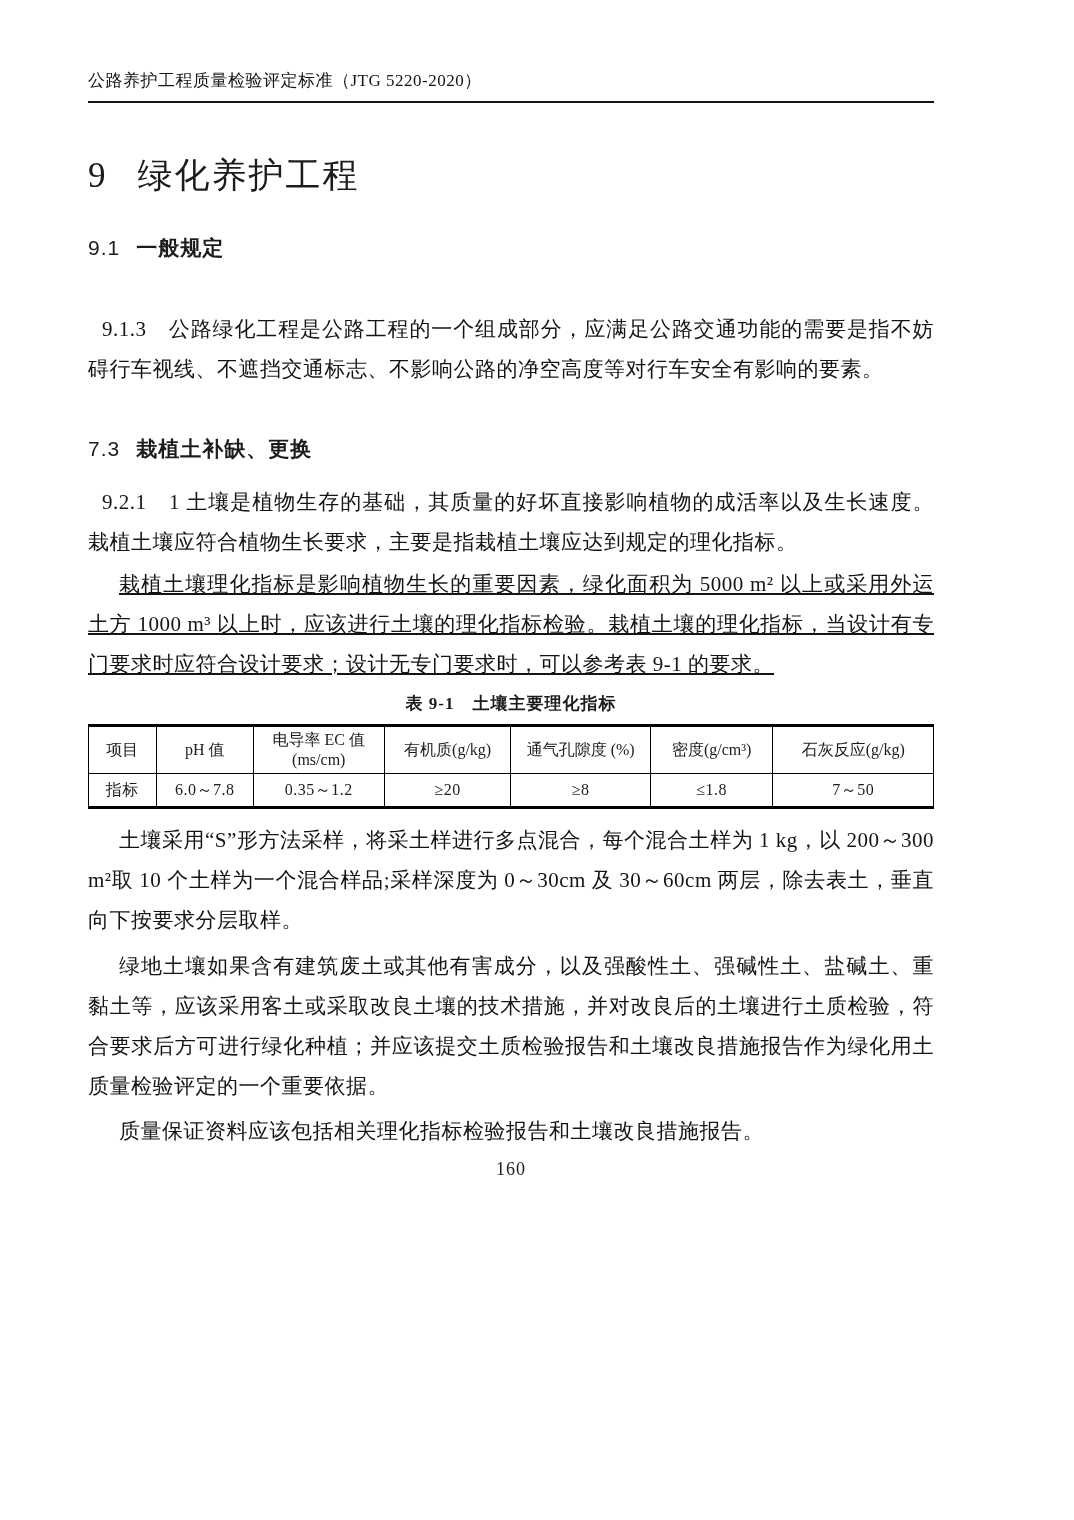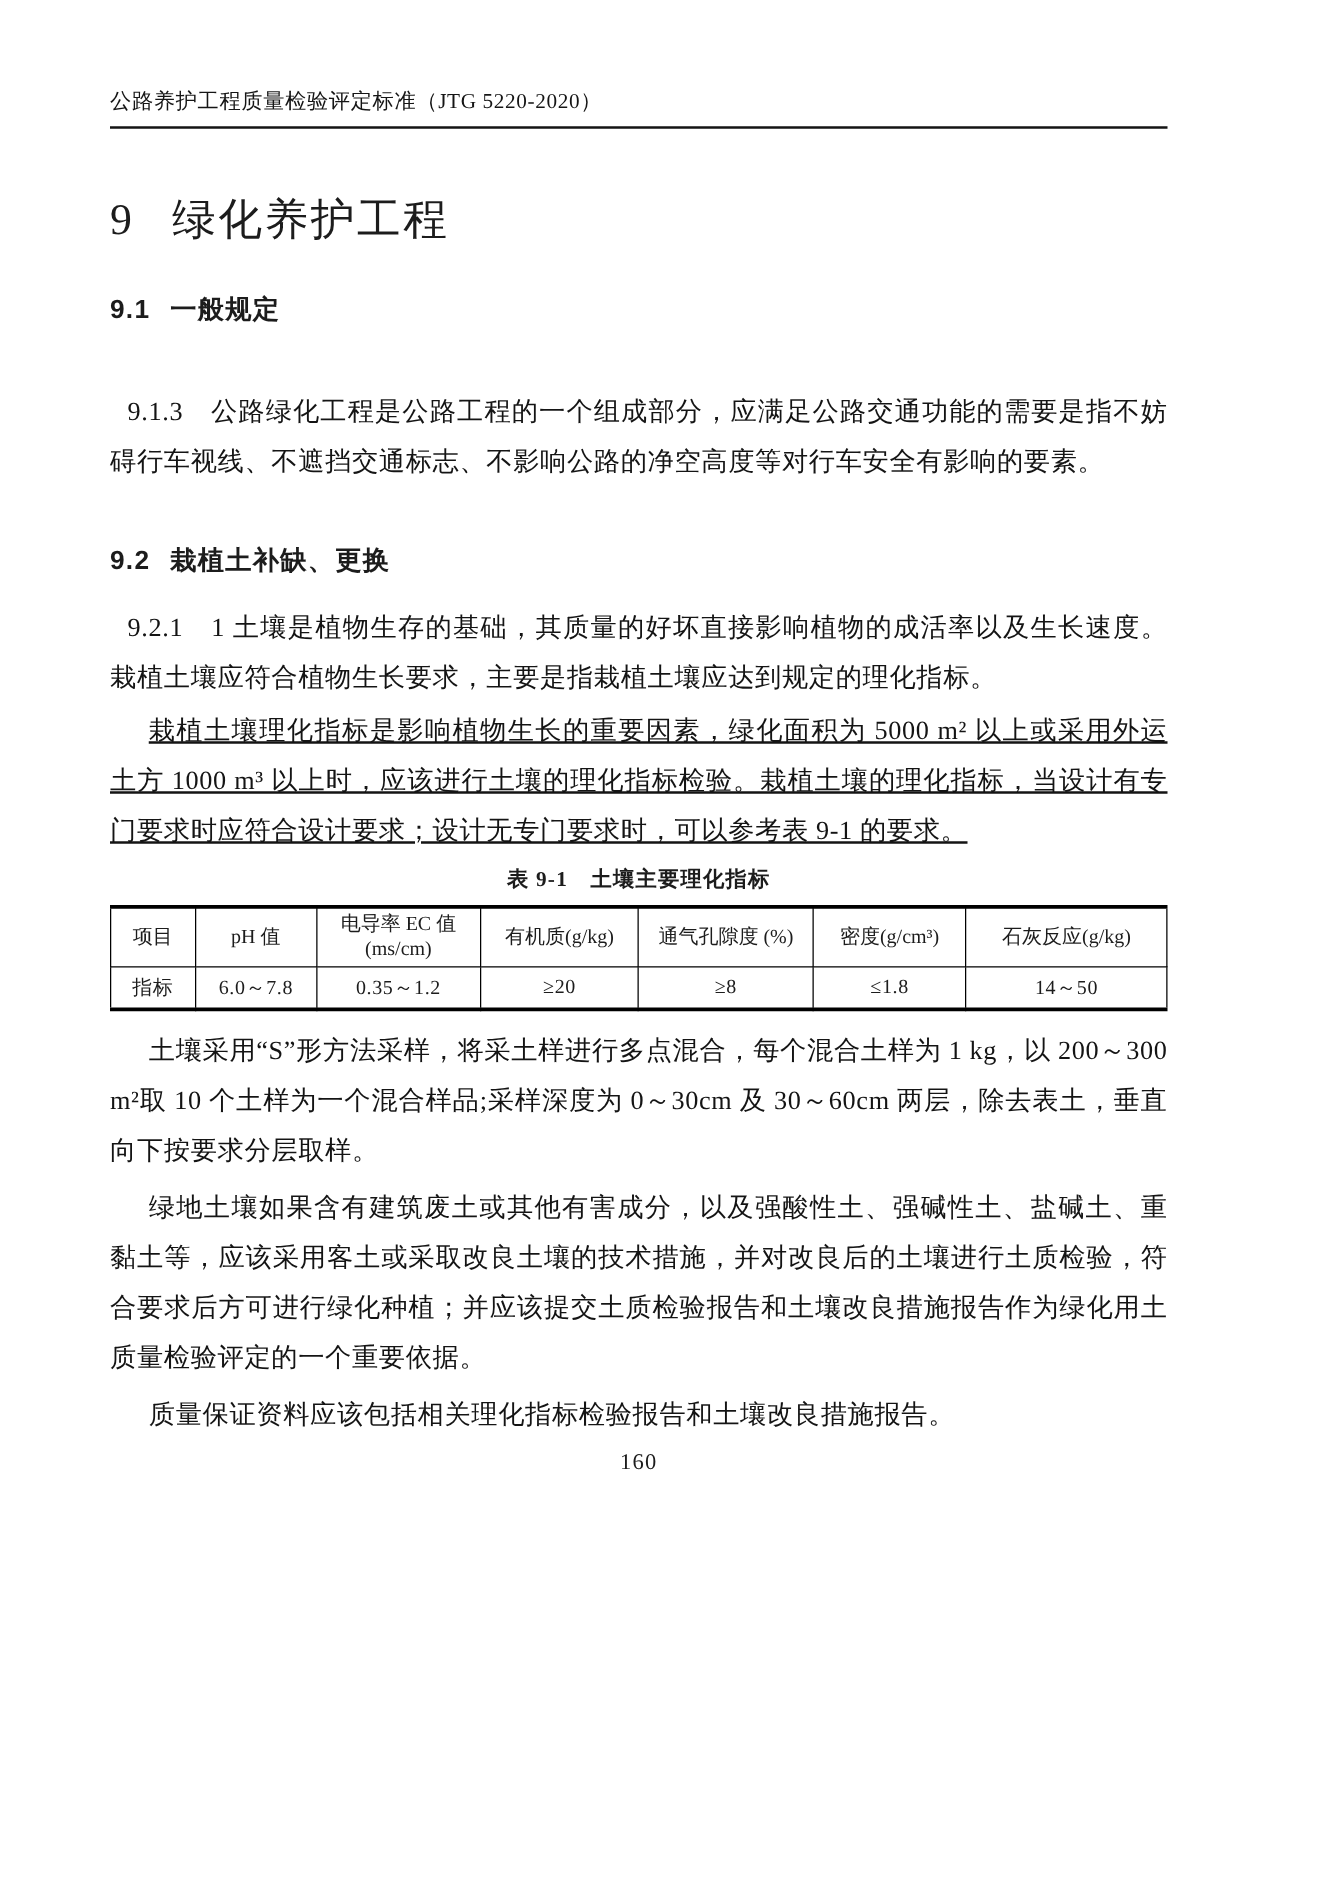--- a/index.html
+++ b/index.html
@@ -49,21 +49,21 @@
   .chapter-title .chapter-num{ margin-right:30px; }
 
   
   .section-heading{
     font-family:var(--sans);
     font-size:21px;
     font-weight:700;
     line-height:27px;
     letter-spacing:1px;
   }
-  .section-heading .sec-num{ margin-right:16px; font-weight:700; }
+  .section-heading .sec-num{ margin-right:16px; font-weight:400; }
   .h-9-1{ margin-top:35px; }
   .h-9-2{ margin-top:46px; }
 
   
   p.body{
     font-family:var(--serif);
     font-size:21px;
     line-height:40px;
     text-align:justify;
     text-align-last:left;
@@ -142,21 +142,21 @@
     </div>
 
     <div class="section-heading h-9-1">
       <span class="sec-num">9.1</span><span>一般规定</span>
     </div>
 
 
     <p class="body num-indent m-913">9.1.3　公路绿化工程是公路工程的一个组成部分，应满足公路交通功能的需要是指不妨碍行车视线、不遮挡交通标志、不影响公路的净空高度等对行车安全有影响的要素。</p>
 
     <div class="section-heading h-9-2">
-      <span class="sec-num">9.2</span><span>栽植土补缺、更换</span>
+      <span class="sec-num">7.3</span><span>栽植土补缺、更换</span>
     </div>
 
     <p class="body num-indent m-921">9.2.1　1 土壤是植物生存的基础，其质量的好坏直接影响植物的成活率以及生长速度。栽植土壤应符合植物生长要求，主要是指栽植土壤应达到规定的理化指标。</p>
 
     <p class="body para-indent m-ind">栽植土壤理化指标是影响植物生长的重要因素，绿化面积为 5000 m² 以上或采用外运土方 1000 m³ 以上时，应该进行土壤的理化指标检验。栽植土壤的理化指标，当设计有专门要求时应符合设计要求；设计无专门要求时，可以参考表 9-1 的要求。</p>
 
     <div class="table-caption">表 9-1　土壤主要理化指标</div>
 
     <table class="soil">
       <colgroup>
@@ -180,21 +180,21 @@
         </tr>
       </thead>
       <tbody>
         <tr>
           <td>指标</td>
           <td>6.0～7.8</td>
           <td>0.35～1.2</td>
           <td>≥20</td>
           <td>≥8</td>
           <td>≤1.8</td>
-          <td>14～50</td>
+          <td>7～50</td>
         </tr>
       </tbody>
     </table>
 
     <p class="body para-indent m-sampling">土壤采用“S”形方法采样，将采土样进行多点混合，每个混合土样为 1 kg，以 200～300 m²取 10 个土样为一个混合样品;采样深度为 0～30cm 及 30～60cm 两层，除去表土，垂直向下按要求分层取样。</p>
 
     <p class="body para-indent m-improve">绿地土壤如果含有建筑废土或其他有害成分，以及强酸性土、强碱性土、盐碱土、重黏土等，应该采用客土或采取改良土壤的技术措施，并对改良后的土壤进行土质检验，符合要求后方可进行绿化种植；并应该提交土质检验报告和土壤改良措施报告作为绿化用土质量检验评定的一个重要依据。</p>
 
     <p class="body para-indent m-qa">质量保证资料应该包括相关理化指标检验报告和土壤改良措施报告。</p>
 

